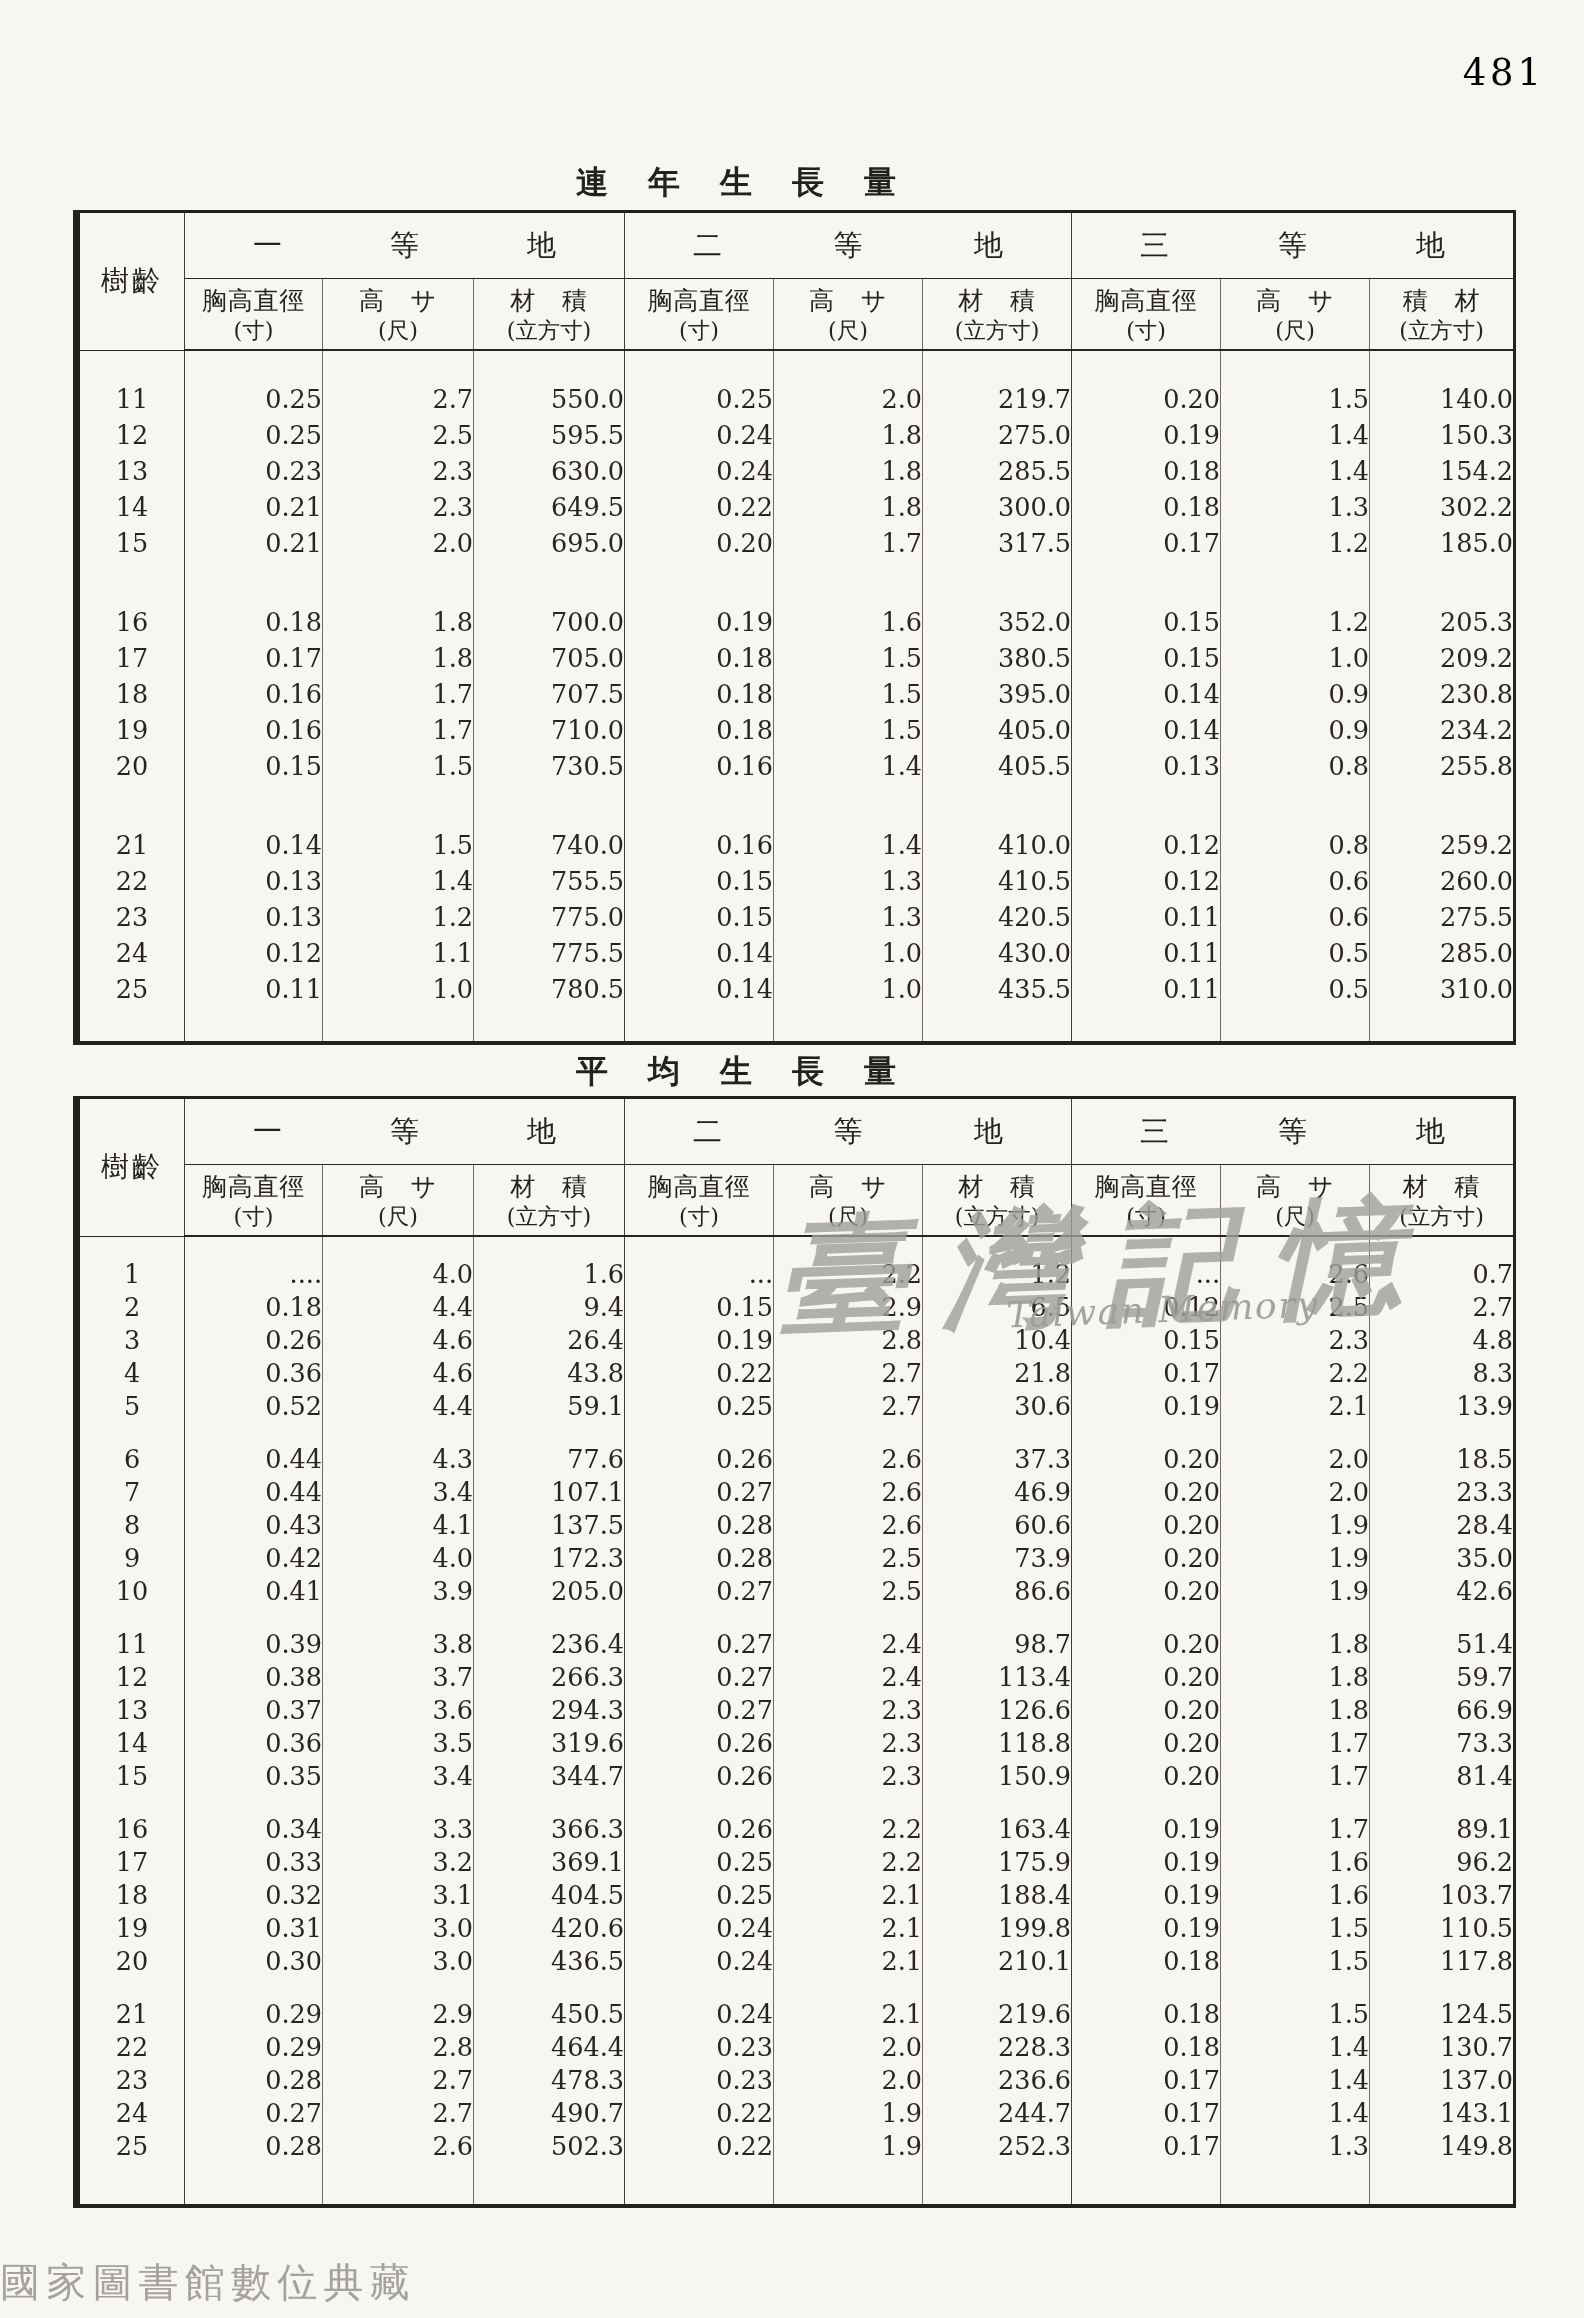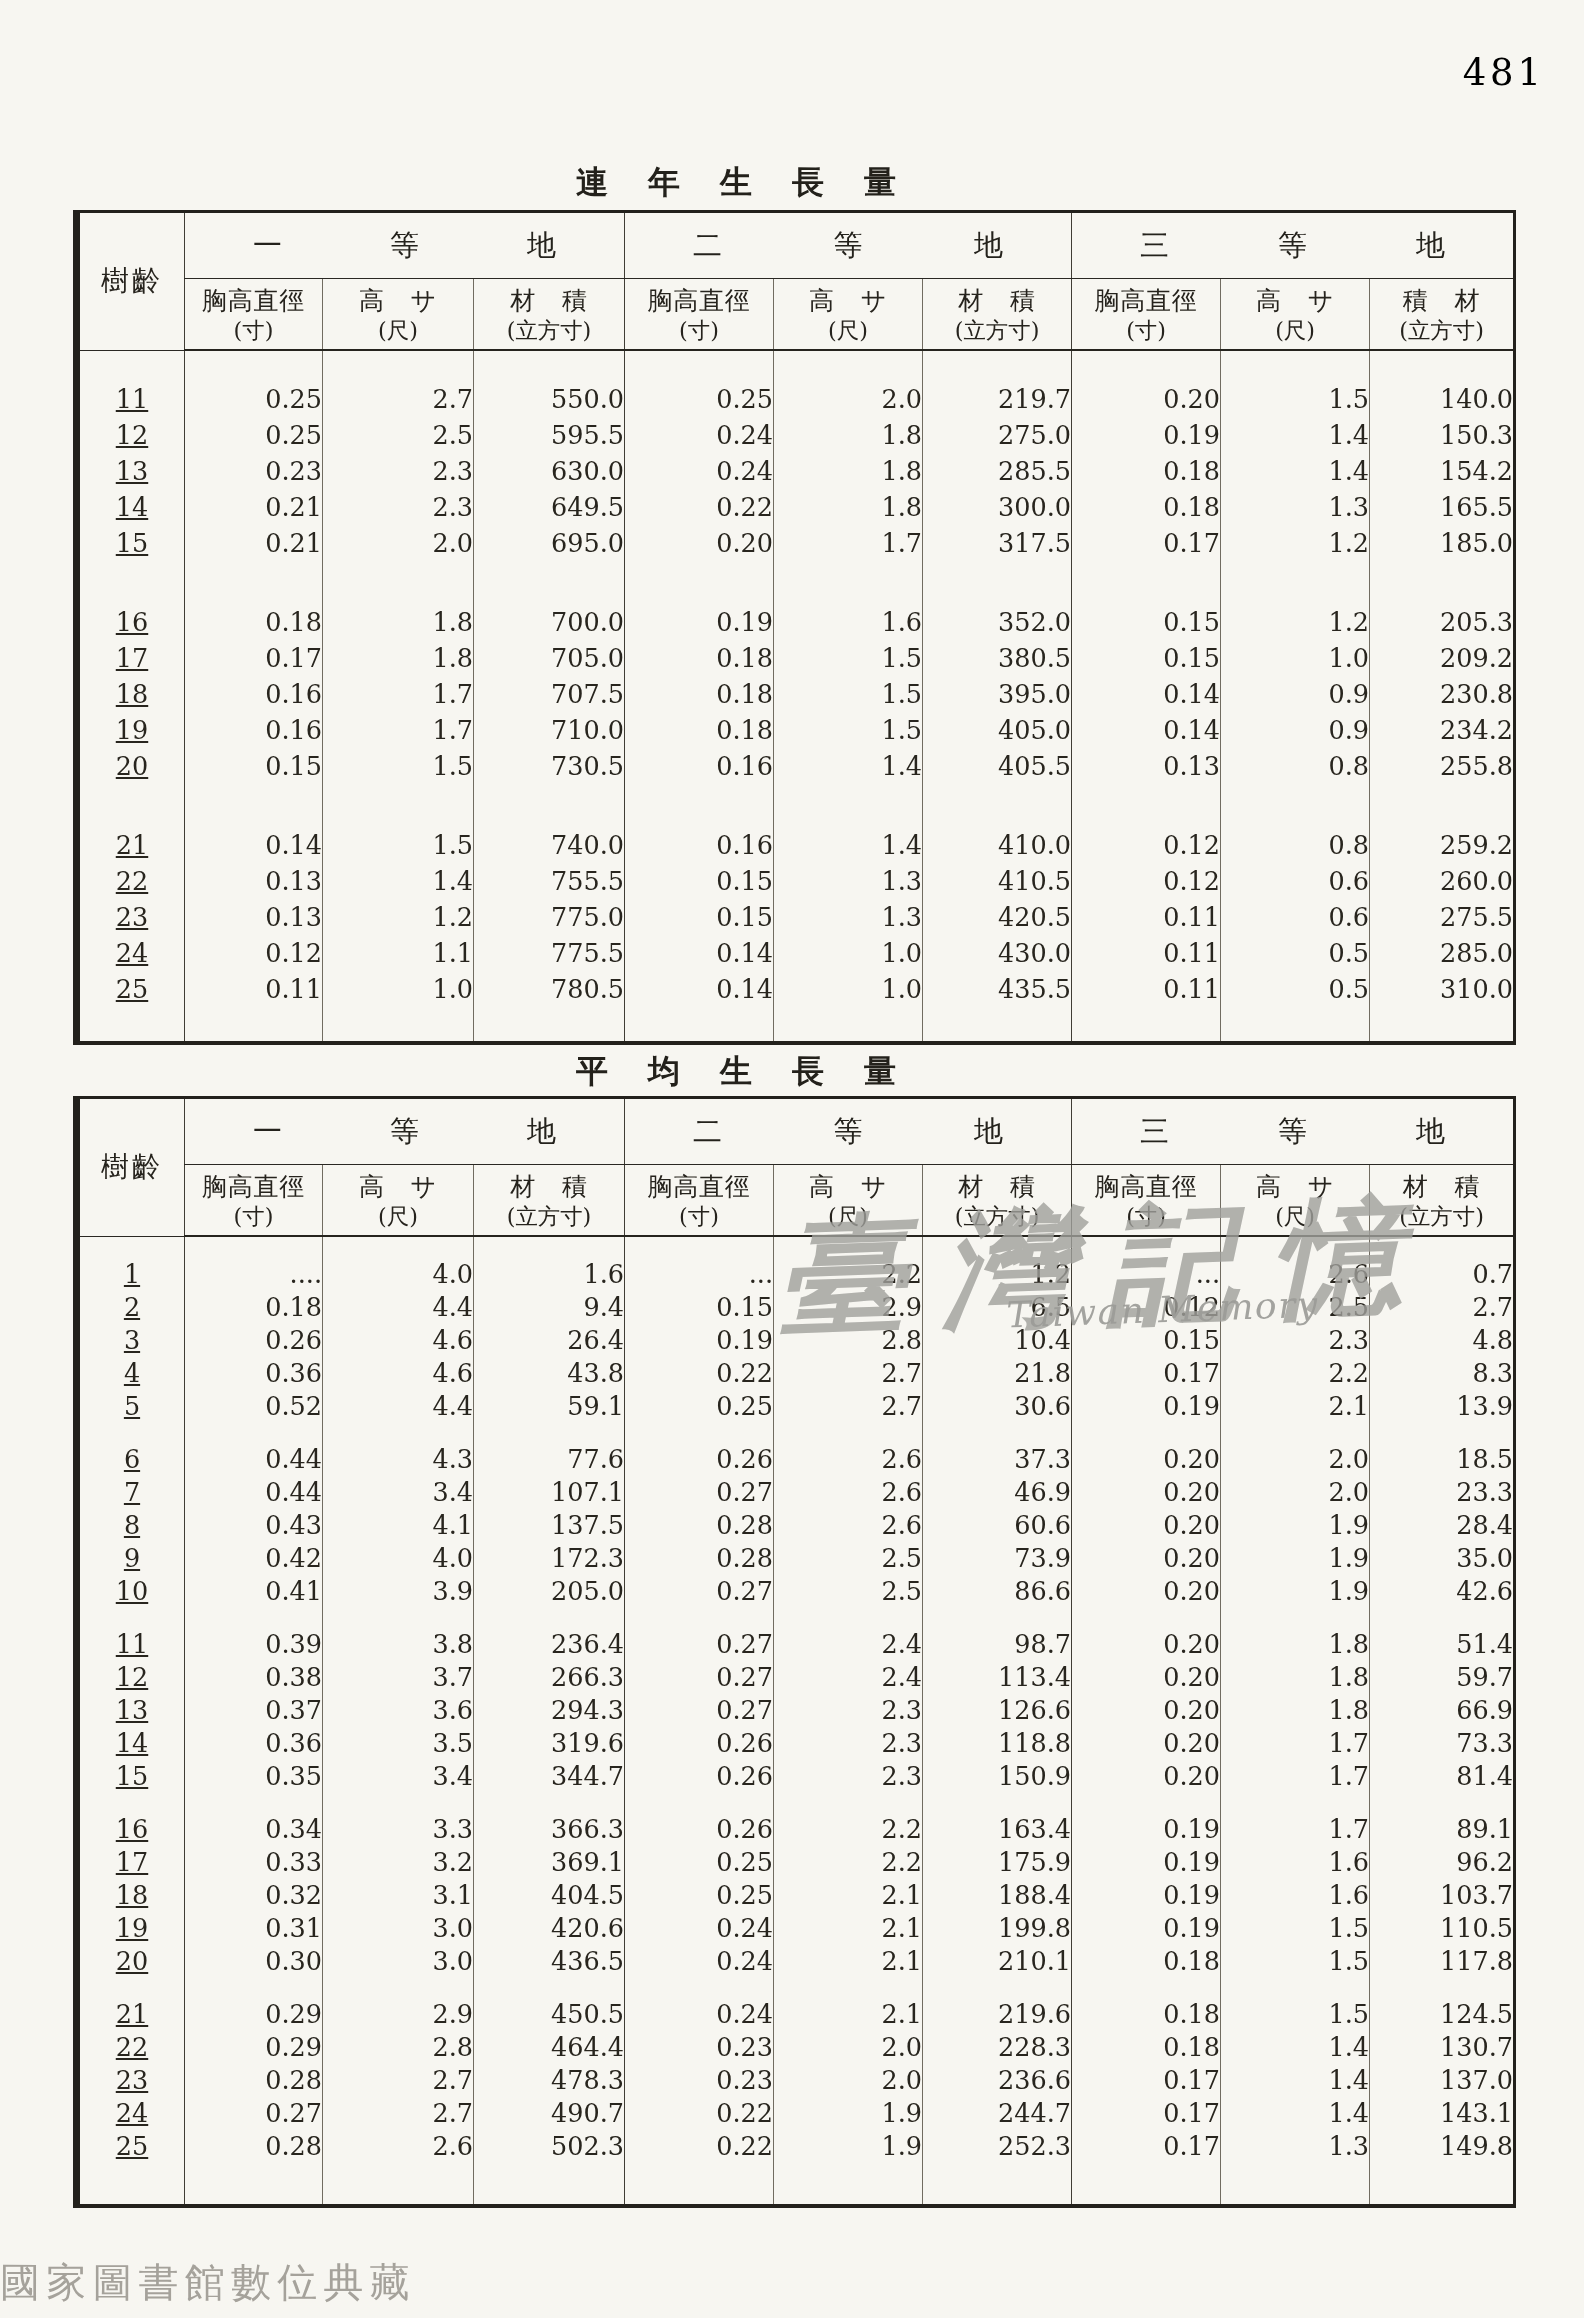--- a/index.html
+++ b/index.html
@@ -47,21 +47,21 @@
   th.age-h{vertical-align:middle;text-align:center;font-size:28px;letter-spacing:3.1px;color:#26231d;}
   
   tr.ghead th{height:65px;border-bottom:1.5px solid #2a2823;vertical-align:middle;}
   th.age-h{border-bottom:1.5px solid #2a2823;}
   .grp-in{display:flex;justify-content:space-between;padding:0 68px;font-size:29px;color:#24221c;}
   tr.shead th{height:70px;border-bottom:2.3px solid #26241e;vertical-align:middle;text-align:center;}
   .sub-top{font-size:25px;letter-spacing:0.8px;line-height:31px;}
   .sub-bot{font-size:22.4px;line-height:28px;}
   
   tr.data td{vertical-align:middle;font-size:25.5px;color:#28251e;}
-  td.age{text-align:center;font-size:26px;text-decoration:underline;}
+  td.age{text-align:center;font-size:26px;}
   td.num{text-align:right;padding-right:18.5px;}
   td.c2,td.c5,td.c8{padding-right:12.4px;}
   .t1 tr.data{height:36px;}
   .t2 tr.data{height:33px;}
   .t1 tr.sp-top{height:31px;}
   .t1 tr.sp-mid{height:43px;}
   .t1 tr.sp-bot{height:36px;}
   .t2 tr.sp-top{height:21.6px;}
   .t2 tr.sp-mid{height:20px;}
   .t2 tr.sp-bot{height:43px;}
@@ -224,21 +224,21 @@
           <tr class="data">
             <td class="age">14</td>
             <td class="num c0 hb">0.21</td>
             <td class="num c1 tb">2.3</td>
             <td class="num c2 tb">649.5</td>
             <td class="num c3 hb">0.22</td>
             <td class="num c4 tb">1.8</td>
             <td class="num c5 tb">300.0</td>
             <td class="num c6 hb">0.18</td>
             <td class="num c7 tb">1.3</td>
-            <td class="num c8 tb">165.5</td>
+            <td class="num c8 tb">302.2</td>
           </tr>
           <tr class="data">
             <td class="age">15</td>
             <td class="num c0 hb">0.21</td>
             <td class="num c1 tb">2.0</td>
             <td class="num c2 tb">695.0</td>
             <td class="num c3 hb">0.20</td>
             <td class="num c4 tb">1.7</td>
             <td class="num c5 tb">317.5</td>
             <td class="num c6 hb">0.17</td>

